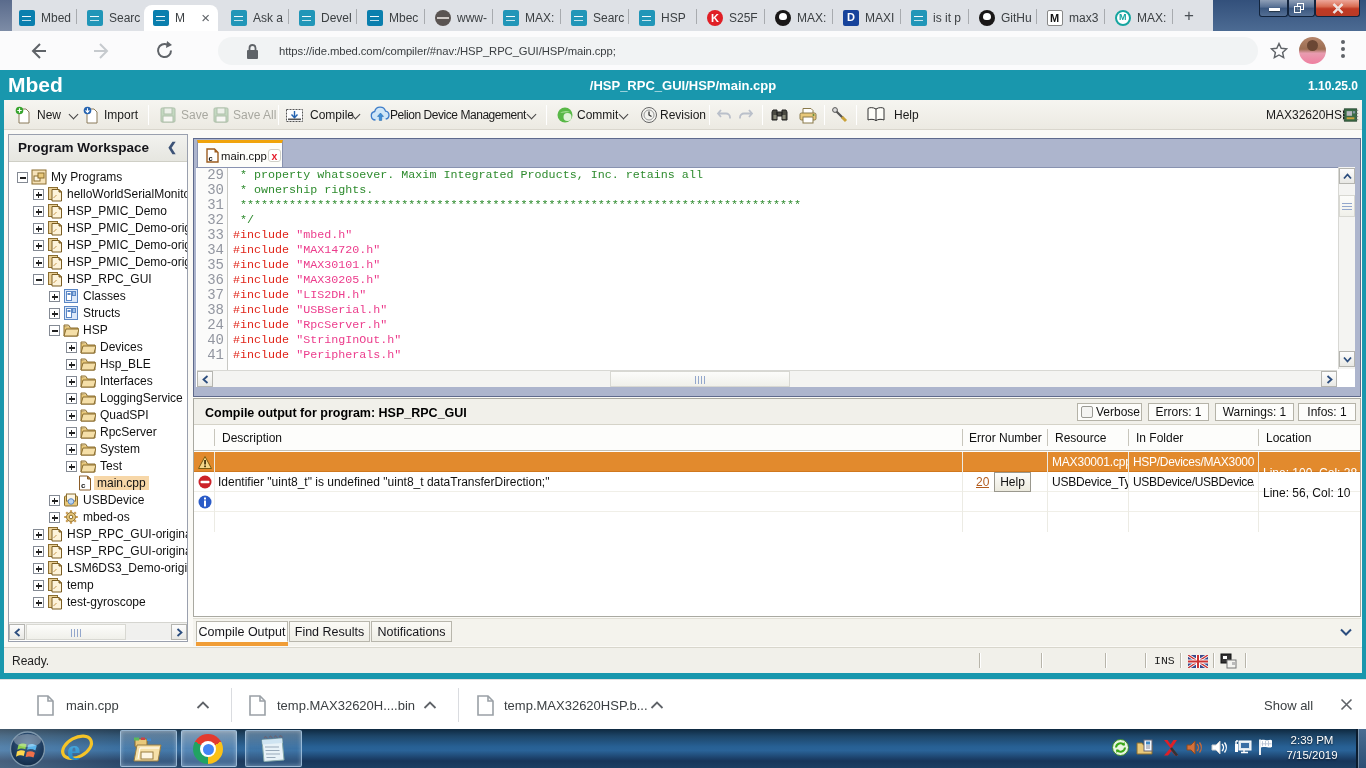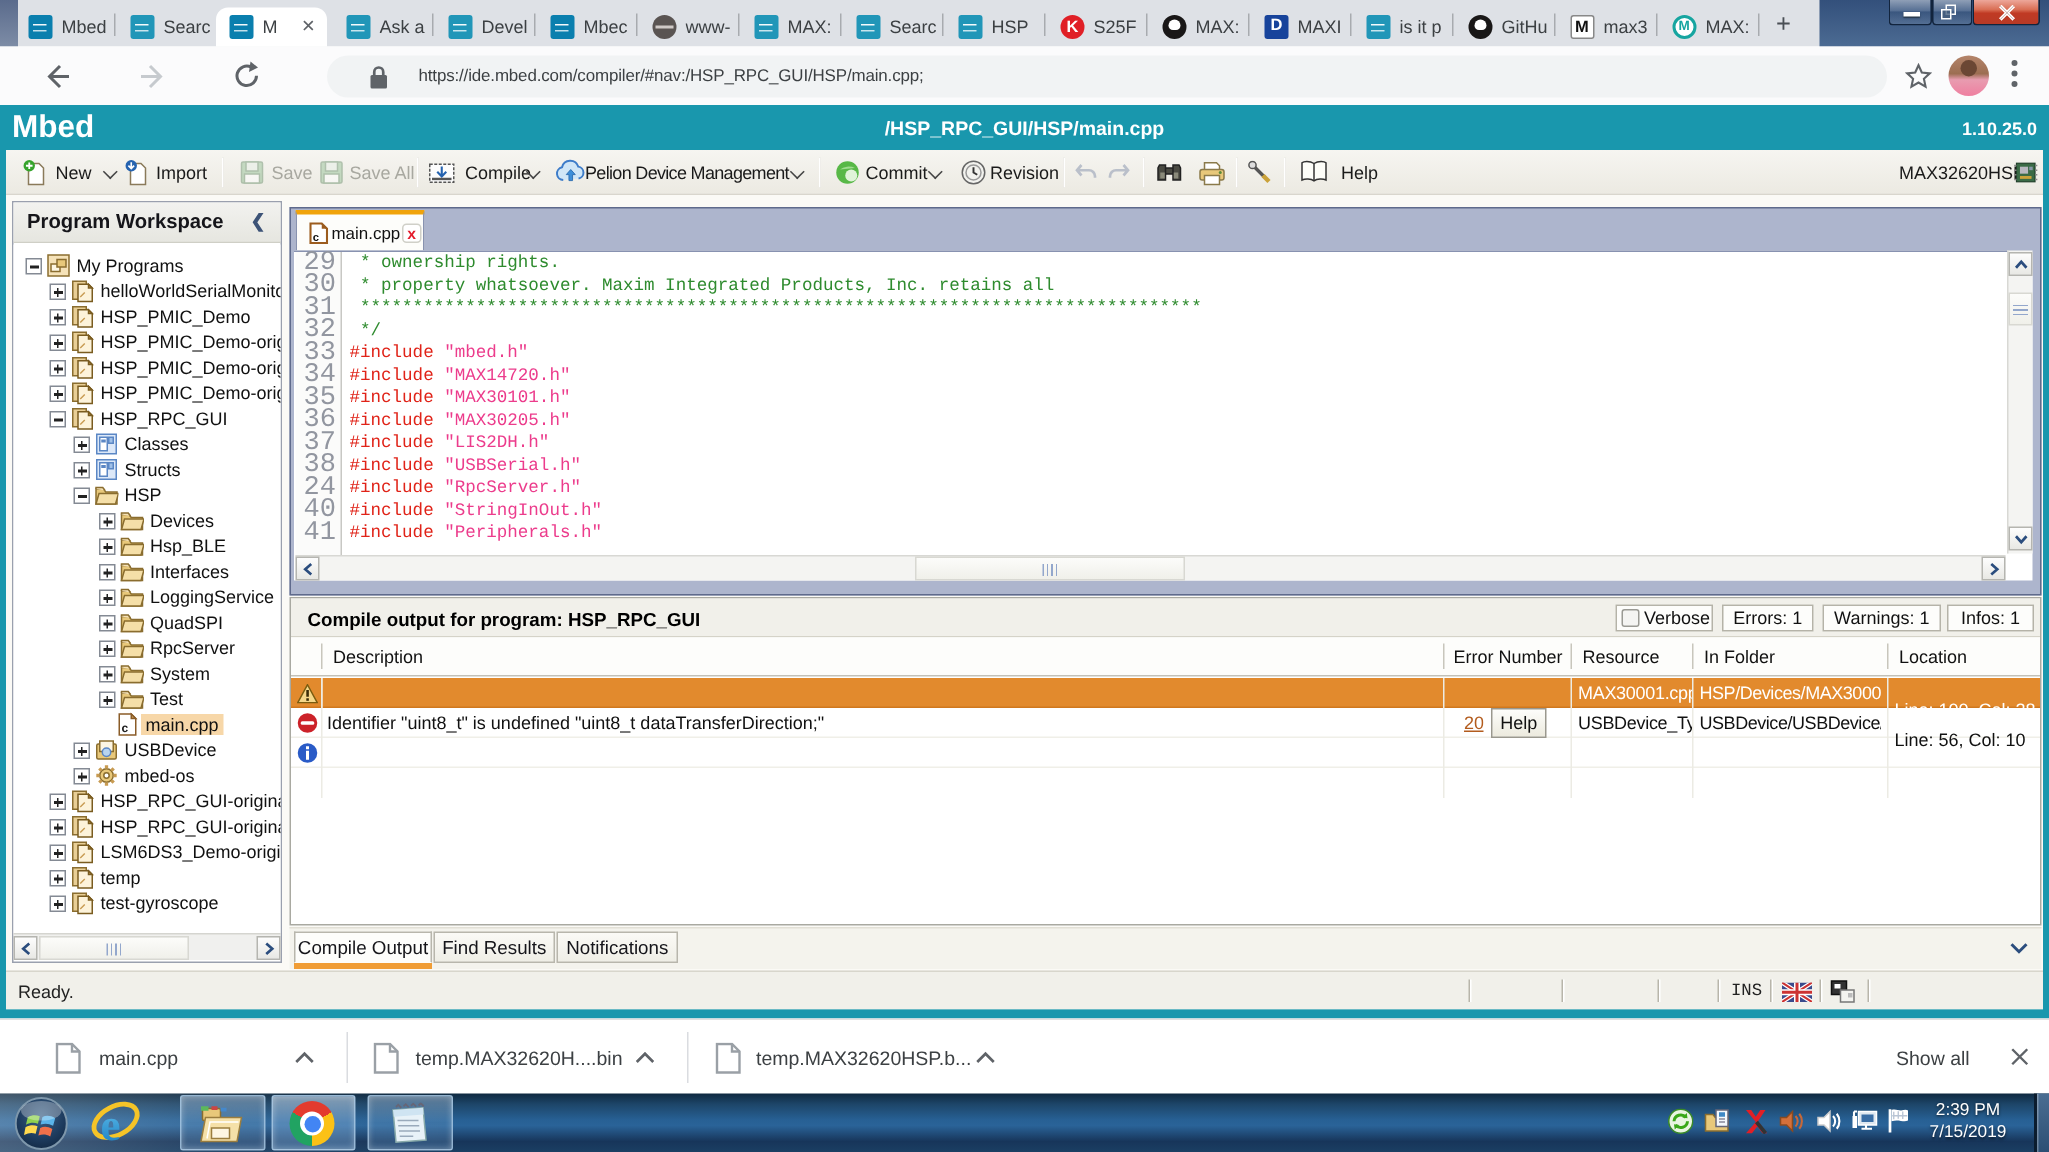--- a/index.html
+++ b/index.html
@@ -66,21 +66,21 @@
 .tlabel { position:absolute; top:1px; }
 #wshsb { left:0; top:487px; width:178px; height:18px; background:#f0f0ee; border-top:1px solid #d5d5d0; }
 .sbbtn { position:absolute; top:1px; width:16px; height:16px; background:linear-gradient(180deg,#fdfdfd,#e8e8e4); border:1px solid #b5b5b0; }
 .sbbtn svg { position:absolute; left:3px; top:3px; }
 .sbthumb { position:absolute; top:1px; height:16px; background:linear-gradient(180deg,#fcfcfa,#f0f0ea); border:1px solid #d8d8d2; }
 .sbthumb i { position:absolute; left:50%; top:4px; width:10px; height:8px; margin-left:-5px; background:repeating-linear-gradient(90deg,#93a7cc 0,#93a7cc 1px,transparent 1px,transparent 3px); }
 #editor { left:193px; top:138px; width:1168px; height:259px; background:#adb5cd; border:1px solid #5f6a8c; }
 #edtab { left:197px; top:140px; width:86px; height:27px; background:#fdfdfa; border-top:3px solid #f0a30a; border-left:1px solid #8892b0; border-right:1px solid #8892b0; }
 #edtabx { position:absolute; left:70px; top:6px; width:13px; height:13px; background:#fff; border:1px solid #d0d0c8; border-radius:3px; color:#e41c2c; font-size:10.5px; font-weight:bold; text-align:center; line-height:13px; }
 #edwhite { left:196px; top:167px; width:1159px; height:220px; background:#fff; border-top:1px solid #8892b0; }
-#gutter { left:197px; top:168px; width:31px; height:202px; background:#fbfbfa; border-right:1px solid #c8c8c4; font-family:"Liberation Mono",monospace; font-size:18px; color:#9296a0; text-align:right; }
+#gutter { left:197px; top:168px; width:31px; height:202px; background:#fbfbfa; border-right:1px solid #c8c8c4; font-family:"Liberation Mono",monospace; font-size:14px; color:#9296a0; text-align:right; }
 #gutter div { height:15px; line-height:15px; padding-right:3px; }
 #code { left:233px; top:168px; width:1100px; font-size:11.7px; line-height:15px; overflow:hidden; }
 #code div { height:15px; white-space:pre; }
 #code c { color:#2e8b2e; font-style:normal; }
 #code r { color:#e02318; }
 #code m { color:#ec3c8c; }
 #edvsb { left:1338px; top:167px; width:17px; height:202px; background:#f4f4f2; border-left:1px solid #d8d8d4; }
 #edvsb .sbbtn { left:0; width:16px; height:16px; }
 #edhsb { left:197px; top:370px; width:1140px; height:17px; background:#f4f4f2; border-top:1px solid #d8d8d4; }
 #edhsb .sbbtn { top:0; }
@@ -654,22 +654,22 @@
     <div>34</div>
     <div>35</div>
     <div>36</div>
     <div>37</div>
     <div>38</div>
     <div>24</div>
     <div>40</div>
     <div>41</div>
   </div>
 <div class="abs mono" id="code">
-    <div><c> * ownership rights.</c></div>
-<div><c> * property whatsoever. Maxim Integrated Products, Inc. retains all</c></div>
+    <div><c> * property whatsoever. Maxim Integrated Products, Inc. retains all</c></div>
+<div><c> * ownership rights.</c></div>
 <div><c> ********************************************************************************</c></div>
 <div><c> */</c></div>
 <div><r>#include </r><m>"mbed.h"</m></div>
 <div><r>#include </r><m>"MAX14720.h"</m></div>
 <div><r>#include </r><m>"MAX30101.h"</m></div>
 <div><r>#include </r><m>"MAX30205.h"</m></div>
 <div><r>#include </r><m>"LIS2DH.h"</m></div>
 <div><r>#include </r><m>"USBSerial.h"</m></div>
 <div><r>#include </r><m>"RpcServer.h"</m></div>
 <div><r>#include </r><m>"StringInOut.h"</m></div>

